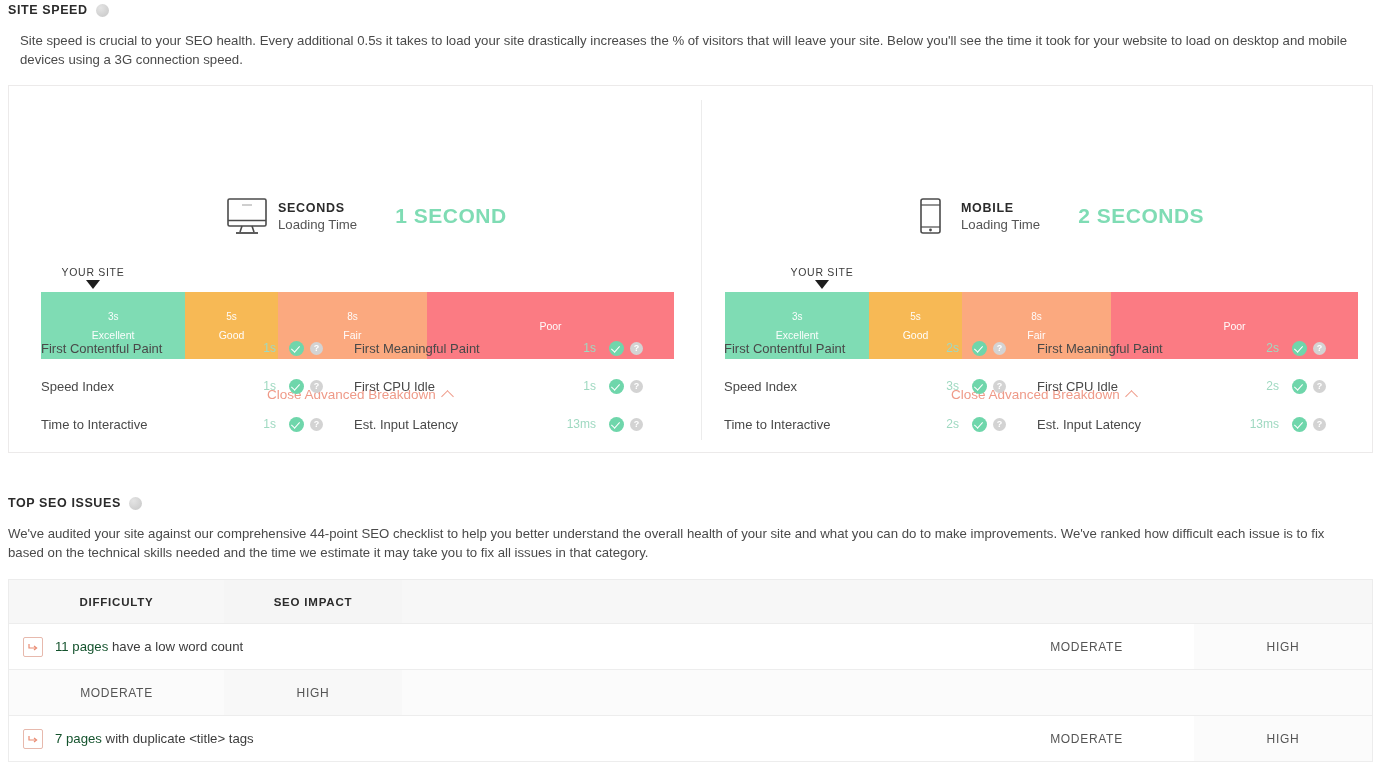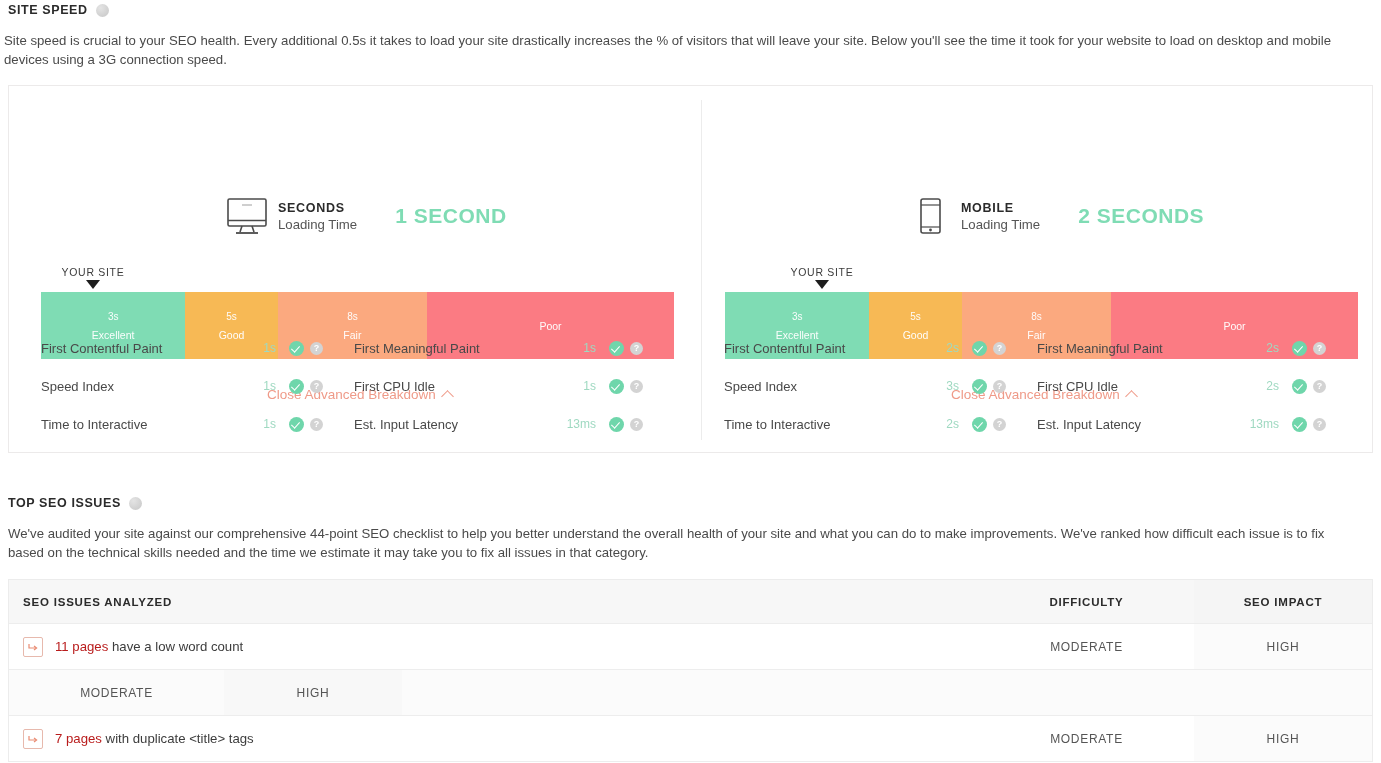--- a/index.html
+++ b/index.html
@@ -146,35 +146,35 @@
   .tr.body { background: #fff; }
   .tr.body:nth-of-type(odd) { background: #fcfcfc; }
   .c-impact, .c-diff { height: 100%; display: flex; align-items: center; justify-content: center; }
   .c-issue { height: 100%; display: flex; align-items: center; gap: 12px; }
   .issue-ico {
     width: 20px; height: 20px; border: 1px solid #e7b9ad; border-radius: 2px;
     display: flex; align-items: center; justify-content: center;
     flex: 0 0 auto; color: #e98b72;
   }
   .issue-txt { font-size: 13.2px; color: #3c3c3c; }
-  .issue-txt .cnt { color: #b91c1c; }
+  .issue-txt .cnt { color: #14532d; }
   .diff-val, .impact-val {
     font-size: 12px; letter-spacing: .7px; color: #555; text-transform: uppercase;
   }
 </style>
 </head>
 <body>
 
 <div class="page">
 
   <div class="sect-head" style="position:absolute;left:8px;top:3px;">
     <span class="title">SITE SPEED</span>
     <span class="info-icon"></span>
   </div>
-  <div class="sect-desc" style="position:absolute;left:4px;top:31px;width:1332px;">Site speed is crucial to your SEO health. Every additional 0.5s it takes to load your site drastically increases the % of visitors that will leave your site. Below you'll see the time it took for your website to load on desktop and mobile devices using a 3G connection speed.</div>
+  <div class="sect-desc" style="position:absolute;left:20px;top:31px;width:1332px;">Site speed is crucial to your SEO health. Every additional 0.5s it takes to load your site drastically increases the % of visitors that will leave your site. Below you'll see the time it took for your website to load on desktop and mobile devices using a 3G connection speed.</div>
 
   <div class="speed-card">
     <div class="divider"></div>
 
     <div class="panel desktop">
 
       <div class="dev-head d">
         <span class="dev-icon">
           <svg width="46" height="40" viewBox="0 0 46 40">
             <rect x="4" y="3" width="38" height="27" rx="1.5" fill="none" stroke="#4b4b4b" stroke-width="1.6"></rect>
@@ -357,21 +357,20 @@
   </div>
 
   <div class="sect-head" style="position:absolute;left:8px;top:496px;">
     <span class="title">TOP SEO ISSUES</span>
     <span class="info-icon"></span>
   </div>
   <div class="sect-desc" style="position:absolute;left:8px;top:524px;width:1355px;">We've audited your site against our comprehensive 44-point SEO checklist to help you better understand the overall health of your site and what you can do to make improvements. We've ranked how difficult each issue is to fix based on the technical skills needed and the time we estimate it may take you to fix all issues in that category.</div>
 
   <div class="issues-table">
     <div class="tr head">
-      <div class="c-issue th">SEO ISSUES ANALYZED</div>
       <div class="c-diff th">DIFFICULTY</div>
       <div class="c-impact th">SEO IMPACT</div>
     </div>
     <div id="issue-rows">
         <div class="tr body" style="background: rgb(255, 255, 255);">
           <div class="c-issue">
             <span class="issue-ico">
               <svg width="12" height="12" viewBox="0 0 12 12">
                 <path d="M2 3 V7 H9" fill="none" stroke="#e98b72" stroke-width="1.2"></path>
                 <path d="M7 5 L9.6 7 L7 9" fill="none" stroke="#e98b72" stroke-width="1.2"></path>

